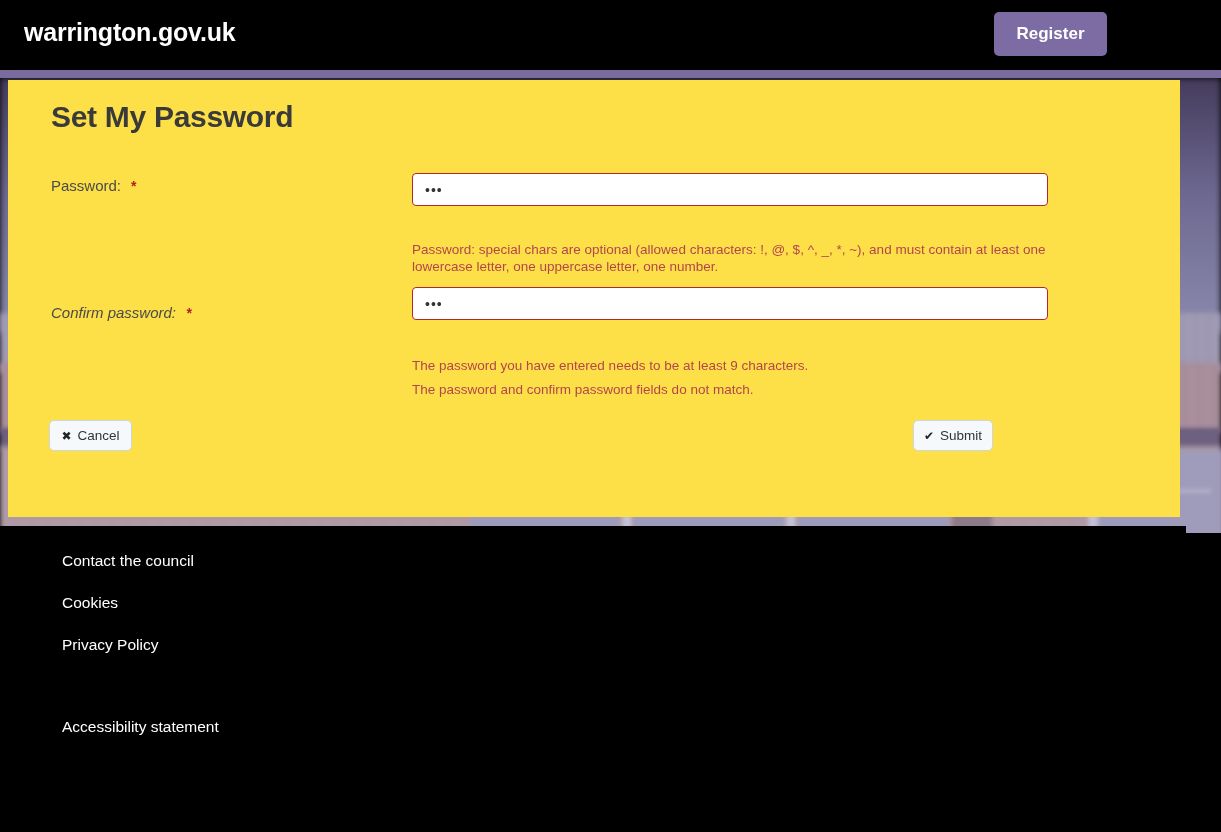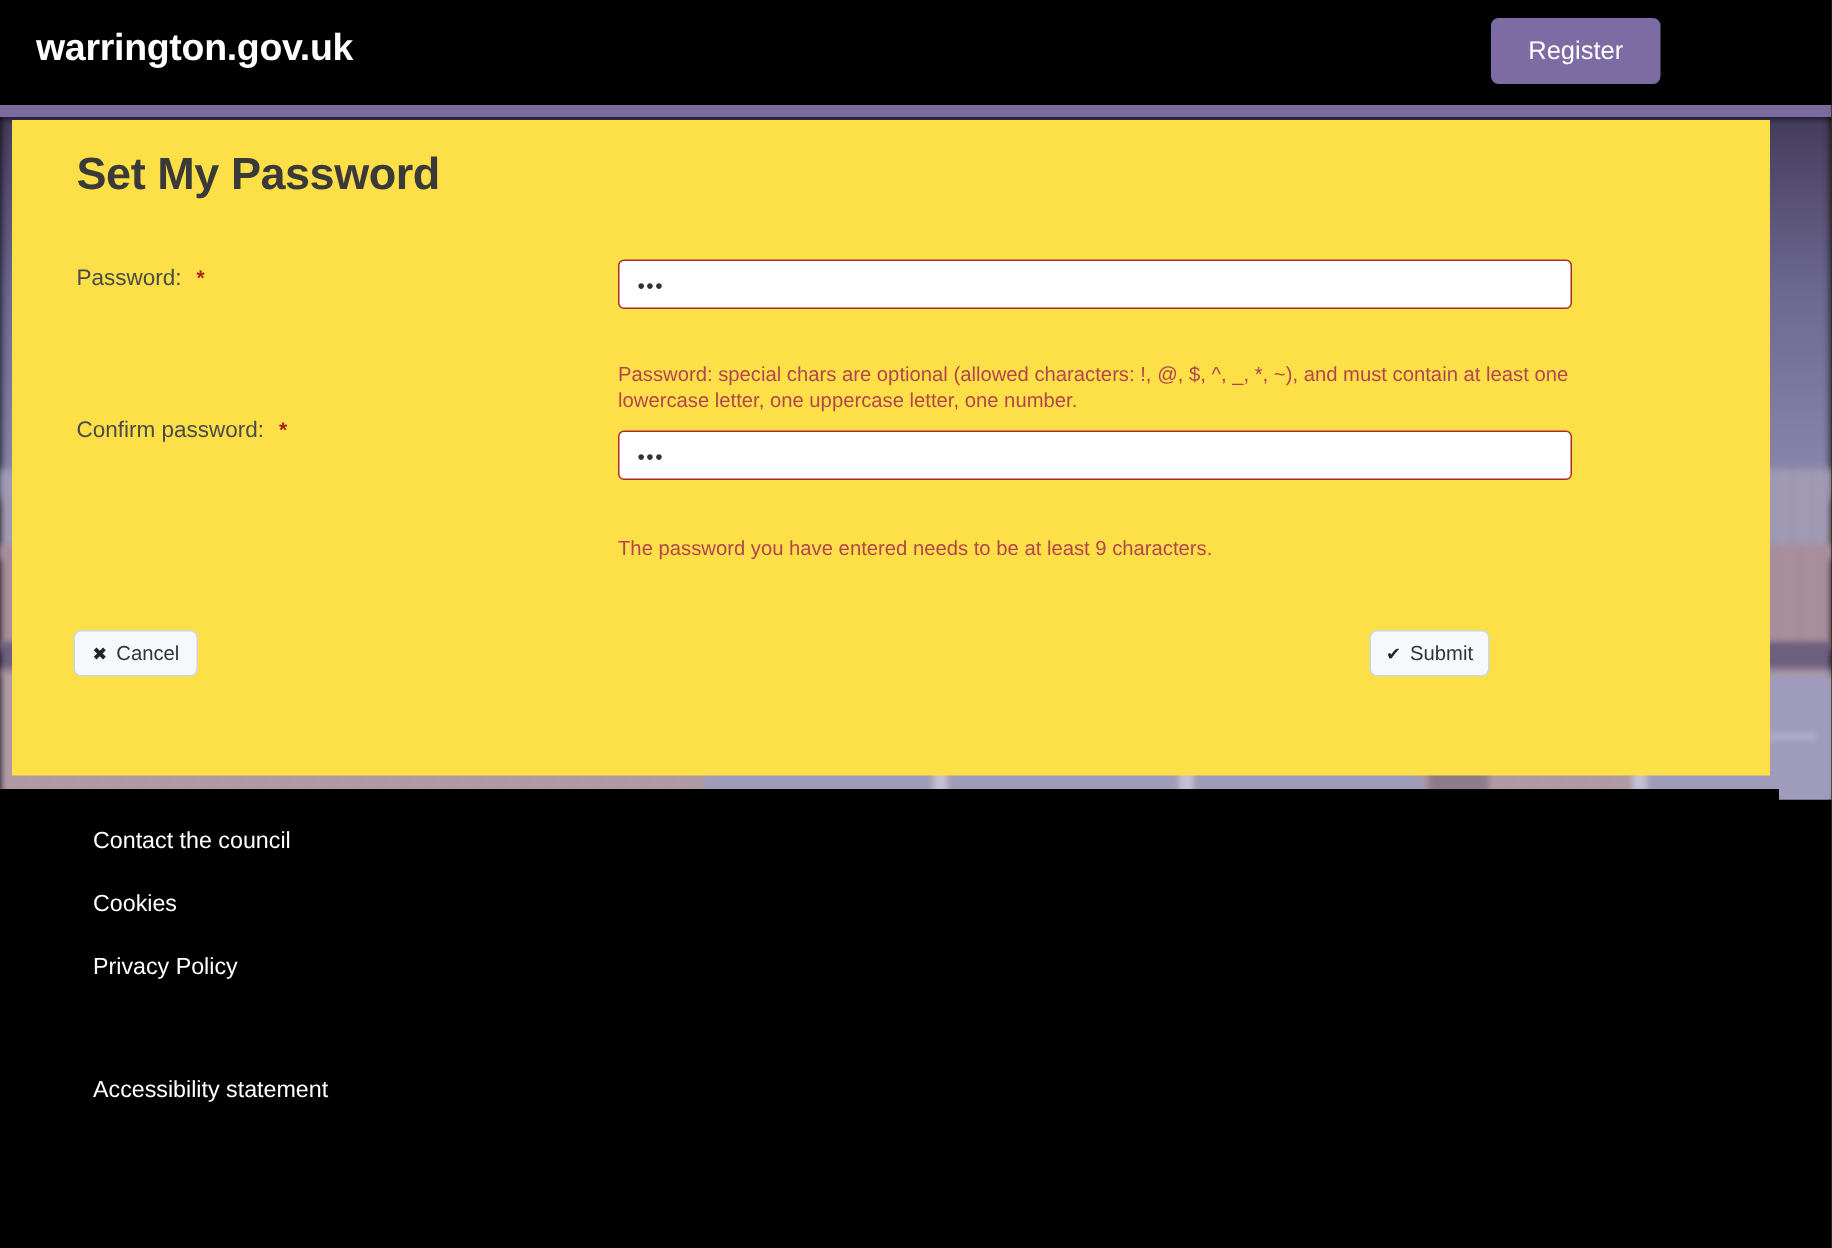--- a/index.html
+++ b/index.html
@@ -36,21 +36,21 @@
   }
   .hdr-btn {
     position: absolute;
     top: 12px;
     height: 44px;
     background: #7d6ba4;
     border: none;
     border-radius: 5px;
     color: #ffffff;
     font-size: 17px;
-    font-weight: normal;
+    font-weight: bold;
     font-family: "Liberation Sans", sans-serif;
     cursor: pointer;
     padding: 0 18px;
   }
   #register-button { right: 130px; width: 113px; }
   #signin-button  { right: 31px;  width: 94px; }
 
   
   #header-rule {
     position: absolute;
@@ -269,26 +269,27 @@
   <div id="form-card">
     <div id="page-title">Set My Password</div>
 
     <div class="field-label" style="top:97px;">
       <span>Password:</span><span class="req-star">*</span>
     </div>
     <input class="pw-input" id="password-input" type="text" style="top: 93px;" value="•••">
 
     <div class="msg" id="password-hint">Password: special chars are optional (allowed characters: !, @, $, ^, _, *, ~), and must contain at least one lowercase letter, one uppercase letter, one number.</div>
 
-    <div class="field-label" style="top:198px;">
+    <div class="field-label" style="top:224px;font-style:italic;">
       <span>Confirm password:</span><span class="req-star">*</span>
     </div>
     <input class="pw-input" id="confirm-password-input" type="text" style="top: 207px;" value="•••">
 
     <div class="msg" id="error-length">The password you have entered needs to be at least 9 characters.</div>
+    <div class="msg" id="error-match">The password and confirm password fields do not match.</div>
 
     <button class="form-btn" id="cancel-button">
       <span class="btn-glyph">✖</span>
       <span>Cancel</span>
     </button>
     <button class="form-btn" id="submit-button">
       <span class="btn-glyph">✔</span>
       <span>Submit</span>
     </button>
   </div>

